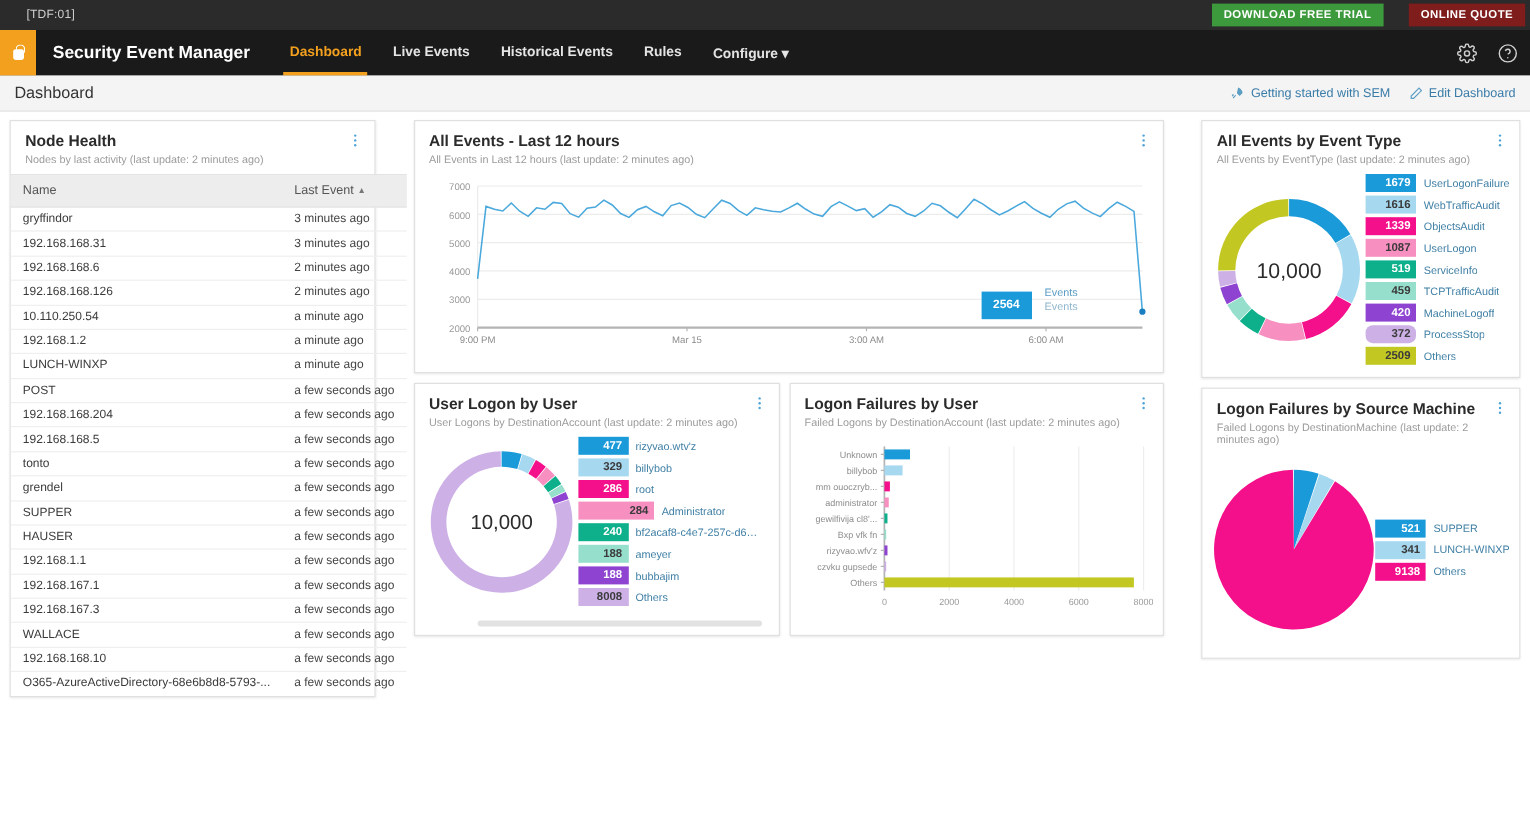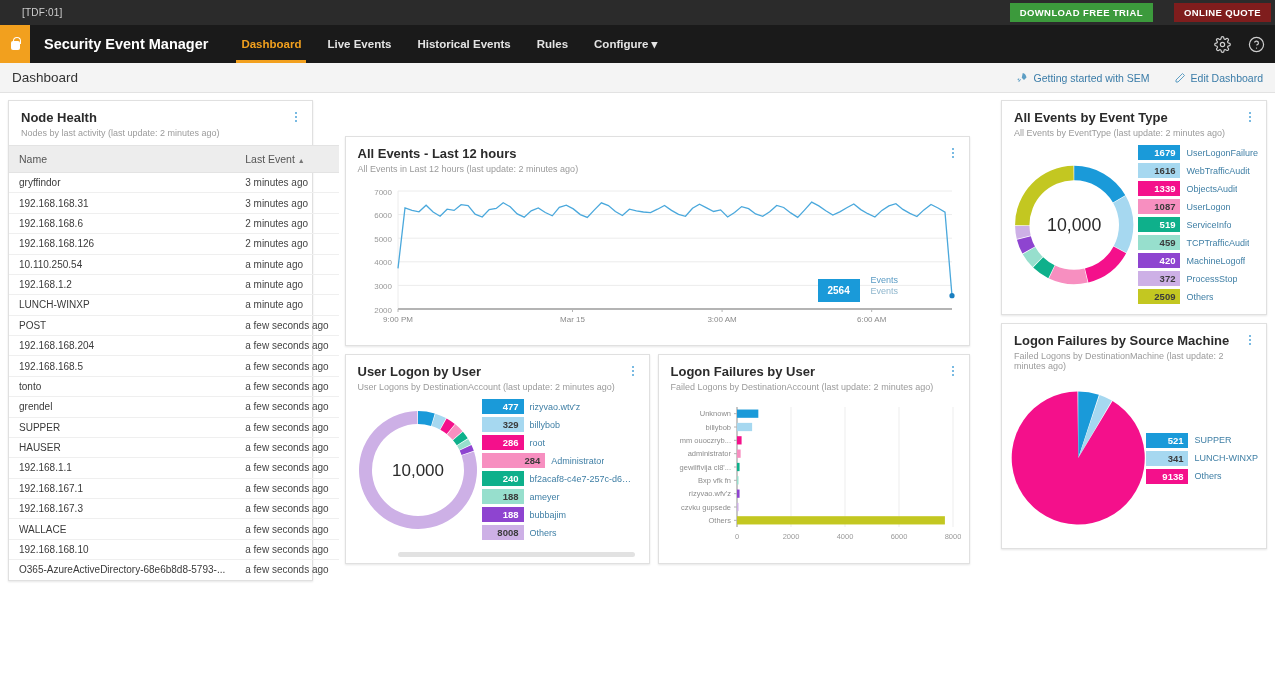--- a/index.html
+++ b/index.html
@@ -78,35 +78,35 @@
 
   
   .page-header {
     height: 30px; background: #f4f4f4;
     border-bottom: 1px solid #e2e2e2;
     display: flex; align-items: center; position: relative;
     padding: 0 12px;
   }
   .page-title { font-size: 13.5px; color: #333333; }
   .header-actions {
-    position: absolute; right: 12px; display: flex; align-items: center; gap: 24px;
+    position: absolute; right: 12px; display: flex; align-items: center; gap: 15px;
   }
   .header-action {
     display: flex; align-items: center; gap: 5px;
     color: #3a7ca8; font-size: 10.5px; cursor: pointer; white-space: nowrap;
   }
   .header-action svg { display: block; }
 
   
   .dash {
     padding: 7px 8px; display: flex; gap: 8px;
     align-items: flex-start; background: #ffffff; justify-content: space-between;
   }
   .col-left  { width: 305px; flex: none; }
-  .col-mid   { width: 625px; flex: none; display: flex; flex-direction: column; gap: 8px; margin-top: 36px; }
+  .col-mid   { width: 625px; flex: none; display: flex; flex-direction: column; gap: 8px; }
   .col-right { width: 266px; flex: none; display: flex; flex-direction: column; gap: 8px; }
   .mid-row { display: flex; gap: 8px; }
 
   .card {
     background: #ffffff; border: 1px solid #e0e0e0;
     box-shadow: 0 1px 2px rgba(0,0,0,.10);
     position: relative;
   }
   .card-head { padding: 9px 12px 7px 12px; }
   .card-title { font-size: 13px; color: #2b2b2b; font-weight: bold; }
@@ -553,21 +553,21 @@
             </div>
             <div class="legend-row">
               <span class="legend-val dark" style="background: rgb(151, 223, 205);">459</span>
               <span class="legend-lbl">TCPTrafficAudit</span>
             </div>
             <div class="legend-row">
               <span class="legend-val" style="background: rgb(142, 68, 208);">420</span>
               <span class="legend-lbl">MachineLogoff</span>
             </div>
             <div class="legend-row">
-              <span class="legend-val dark" style="background: rgb(205, 176, 230);">372</span>
+              <span class="legend-val dark" style="background: rgb(205, 176, 230); border-radius: 6px;">372</span>
               <span class="legend-lbl">ProcessStop</span>
             </div>
             <div class="legend-row">
               <span class="legend-val dark" style="background: rgb(195, 199, 33);">2509</span>
               <span class="legend-lbl">Others</span>
             </div>
           </div>
       </div>
     </div>
 

